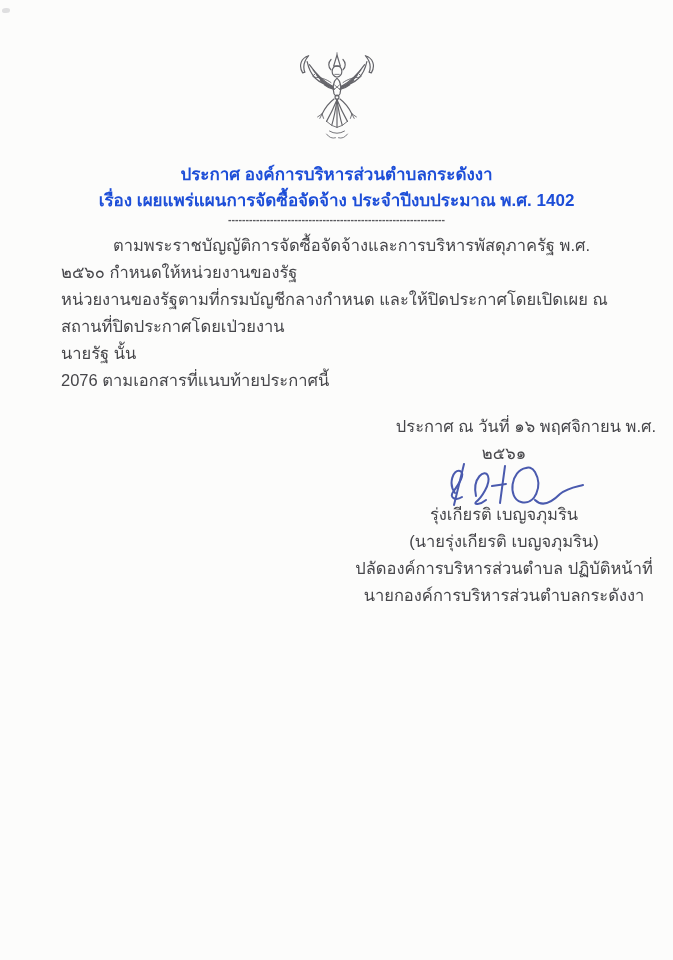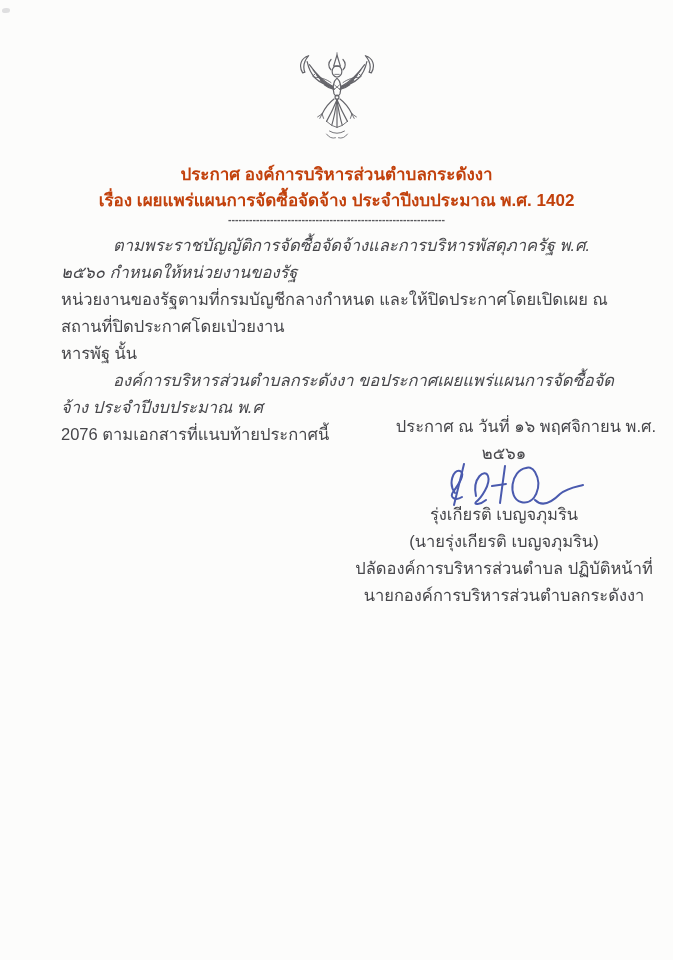--- a/index.html
+++ b/index.html
@@ -9,28 +9,28 @@
     font-family:"Liberation Sans", sans-serif;
     color:#47474a;
   }
   .scan-mark { position:absolute; top:8px; left:2px; width:8px; height:5px;
     background:#c6c6ca; opacity:.55; border-radius:50% 40% 50% 40%; }
 
   .emblem { position:absolute; top:52px; left:50%; transform:translateX(-50%); }
   .emblem svg { display:block; }
 
   .titles { position:absolute; top:162px; left:0; width:673px;
-    text-align:center; font-size:17px; line-height:26px; font-weight:bold; color:#c2410c; }
+    text-align:center; font-size:17px; line-height:26px; font-weight:bold; color:#1d4ed8; }
   .divider { position:absolute; top:213px; left:50%; transform:translateX(-50%);
     font-size:10.5px; letter-spacing:0; color:#5a5a5e; font-weight:bold; white-space:nowrap; }
 
   .body-text { position:absolute; top:232px; left:61px; width:554px;
     font-size:16.5px; line-height:27px; color:#46464a; }
   .body-text .line { display:block; }
-  .body-text .indent { text-indent:52px;font-style:italic; }
+  .body-text .indent { text-indent:52px; }
 
   .signoff { position:absolute; top:413px; left:332px; width:344px;
     text-align:center; font-size:16.5px; line-height:27px; color:#46464a; }
   .date1 { transform:translateX(22px); white-space:nowrap; }
   .sig-wrap { height:50px; margin:-8px 0 -8px; display:flex; justify-content:center; }
   .sig-wrap svg { transform:translateX(10px); }
 
   .t-center { text-align:center; }
 </style>
 </head>
@@ -93,22 +93,21 @@
 
   <div class="titles">
     <div>ประกาศ องค์การบริหารส่วนตำบลกระดังงา</div>
     <div>เรื่อง เผยแพร่แผนการจัดซื้อจัดจ้าง ประจำปีงบประมาณ พ.ศ. 1402</div>
   </div>
   <div class="divider">--------------------------------------------------------------</div>
 
   <div class="body-text">
     <span class="line indent">ตามพระราชบัญญัติการจัดซื้อจัดจ้างและการบริหารพัสดุภาครัฐ พ.ศ. ๒๕๖๐ กำหนดให้หน่วยงานของรัฐ</span>
     <span class="line">หน่วยงานของรัฐตามที่กรมบัญชีกลางกำหนด และให้ปิดประกาศโดยเปิดเผย ณ สถานที่ปิดประกาศโดยเป่วยงาน</span>
-    <span class="line">หารพัฐ นั้น</span>
-    <span class="line indent">องค์การบริหารส่วนตำบลกระดังงา ขอประกาศเผยแพร่แผนการจัดซื้อจัดจ้าง ประจำปีงบประมาณ พ.ศ</span>
+    <span class="line">นายรัฐ นั้น</span>
     <span class="line">2076 ตามเอกสารที่แนบท้ายประกาศนี้</span>
   </div>
 
   <div class="signoff">
     <div class="date1">ประกาศ ณ วันที่ ๑๖ พฤศจิกายน พ.ศ.</div>
     <div class="t-center">๒๕๖๑</div>
 
     <div class="sig-wrap">
       <svg width="150" height="50" viewBox="0 0 150 50" fill="none" stroke="#3b4da8" stroke-width="2" stroke-linecap="round" stroke-linejoin="round" opacity="0.92">
         <path d="M16 34 C9 25 14 10 21 12 C27 14 20 25 14 33 C10 39 17 42 23 38"></path>

